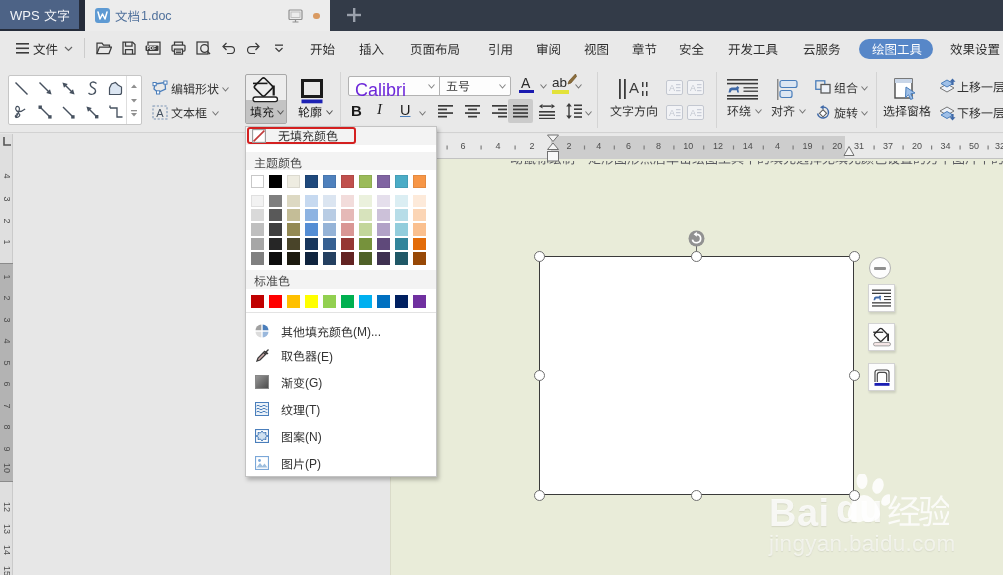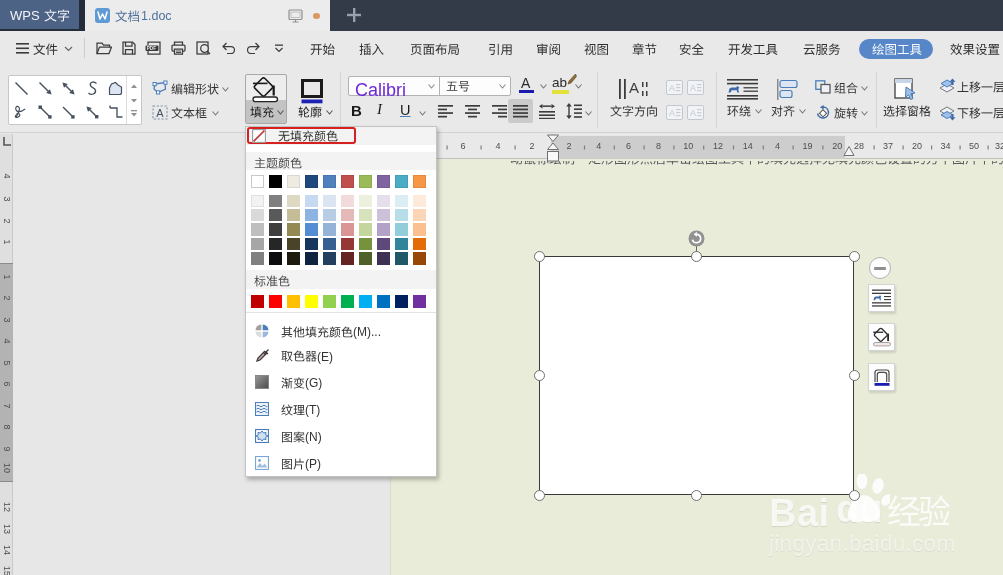--- a/index.html
+++ b/index.html
@@ -234,21 +234,21 @@
 <div class="ab" style="left:561.0px;top:141px;width:16px;height:10px;font-size:9px;color:#4e4e4e;text-align:center;line-height:10px">2</div>
 <div class="ab" style="left:590.8px;top:141px;width:16px;height:10px;font-size:9px;color:#4e4e4e;text-align:center;line-height:10px">4</div>
 <div class="ab" style="left:620.6px;top:141px;width:16px;height:10px;font-size:9px;color:#4e4e4e;text-align:center;line-height:10px">6</div>
 <div class="ab" style="left:650.4px;top:141px;width:16px;height:10px;font-size:9px;color:#4e4e4e;text-align:center;line-height:10px">8</div>
 <div class="ab" style="left:680.2px;top:141px;width:16px;height:10px;font-size:9px;color:#4e4e4e;text-align:center;line-height:10px">10</div>
 <div class="ab" style="left:710.0px;top:141px;width:16px;height:10px;font-size:9px;color:#4e4e4e;text-align:center;line-height:10px">12</div>
 <div class="ab" style="left:739.8px;top:141px;width:16px;height:10px;font-size:9px;color:#4e4e4e;text-align:center;line-height:10px">14</div>
 <div class="ab" style="left:769.6px;top:141px;width:16px;height:10px;font-size:9px;color:#4e4e4e;text-align:center;line-height:10px">4</div>
 <div class="ab" style="left:799.4px;top:141px;width:16px;height:10px;font-size:9px;color:#4e4e4e;text-align:center;line-height:10px">19</div>
 <div class="ab" style="left:829.2px;top:141px;width:16px;height:10px;font-size:9px;color:#4e4e4e;text-align:center;line-height:10px">20</div>
-<div class="ab" style="left:851px;top:141px;width:16px;height:10px;font-size:9px;color:#4e4e4e;text-align:center;line-height:10px">28</div>
+<div class="ab" style="left:851px;top:141px;width:16px;height:10px;font-size:9px;color:#4e4e4e;text-align:center;line-height:10px">31</div>
 <div class="ab" style="left:880px;top:141px;width:16px;height:10px;font-size:9px;color:#4e4e4e;text-align:center;line-height:10px">37</div>
 <div class="ab" style="left:909px;top:141px;width:16px;height:10px;font-size:9px;color:#4e4e4e;text-align:center;line-height:10px">20</div>
 <div class="ab" style="left:937.5px;top:141px;width:16px;height:10px;font-size:9px;color:#4e4e4e;text-align:center;line-height:10px">34</div>
 <div class="ab" style="left:966px;top:141px;width:16px;height:10px;font-size:9px;color:#4e4e4e;text-align:center;line-height:10px">50</div>
 <div class="ab" style="left:992px;top:141px;width:16px;height:10px;font-size:9px;color:#4e4e4e;text-align:center;line-height:10px">32</div>
 <svg class="ab" style="left:0;top:0" width="1003" height="160" viewBox="0 0 1003 160">
     <rect x="446.5" y="145.5" width="1.2" height="4" fill="#7e7e7e"></rect>
     <rect x="480.5" y="145.5" width="1.2" height="4" fill="#7e7e7e"></rect>
     <rect x="514.5" y="145.5" width="1.2" height="4" fill="#7e7e7e"></rect>
     <rect x="583.9" y="145.5" width="1.2" height="4" fill="#7e7e7e"></rect>

